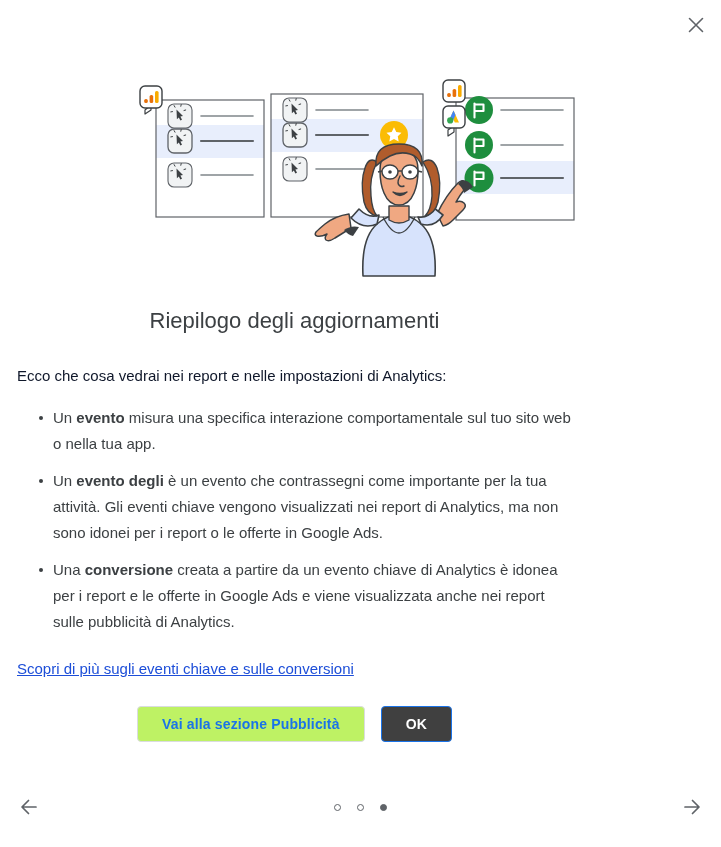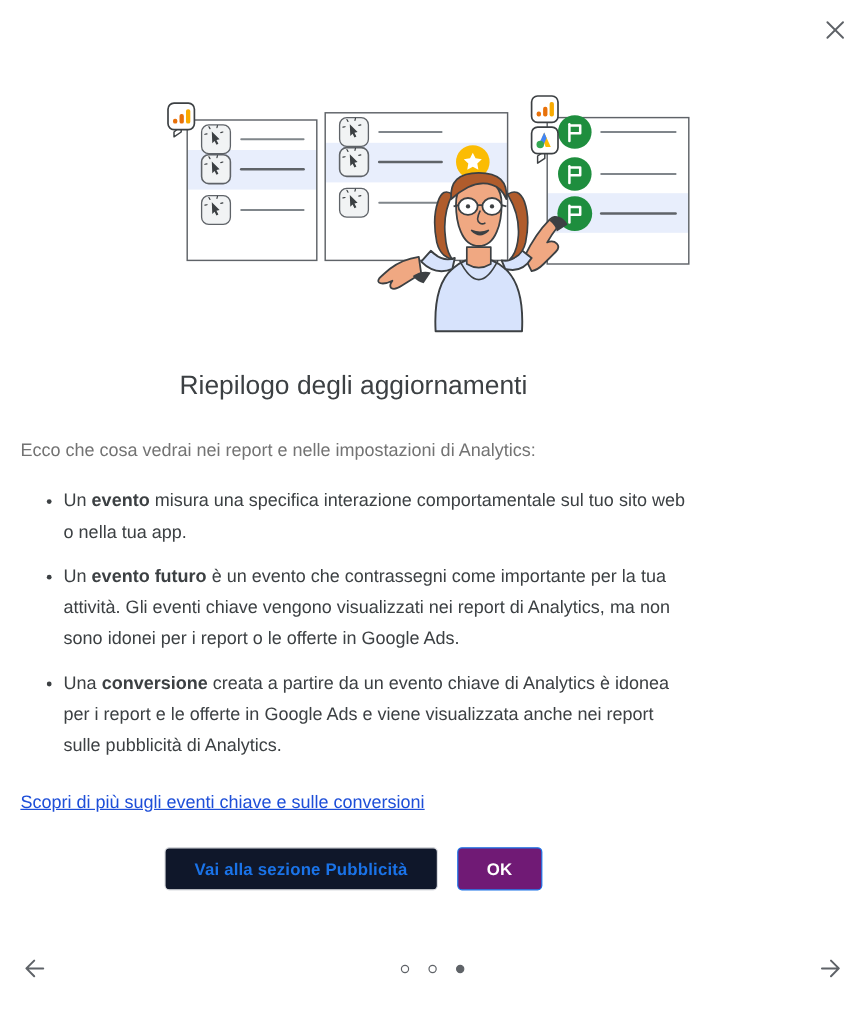--- a/index.html
+++ b/index.html
@@ -51,21 +51,21 @@
     font-weight: 400;
     color: #3c4043;
     text-align: center;
     line-height: 30px;
     letter-spacing: 0;
   }
   .intro {
     margin: 29px 0 0 0;
     font-size: 15px;
     line-height: 22px;
-    color: #737373;
+    color: #0f172a;
   }
   .bullets {
     margin: 18px 0 0 0;
     padding: 0 0 0 22px;
     list-style: none;
   }
   .bullets li {
     position: relative;
     font-size: 15px;
     line-height: 26px;
@@ -112,26 +112,26 @@
     font-size: 14px;
     font-weight: 700;
     height: 36px;
     border-radius: 4px;
     cursor: pointer;
     padding: 0 24px;
     letter-spacing: .15px;
     white-space: nowrap;
   }
   .btn-outline {
-    background: #0f172a;
+    background: #bef264;
     border: 1px solid #dadce0;
     color: #1a73e8;
   }
   .btn-filled {
-    background: #701a75;
+    background: #404040;
     border: 1px solid #1a73e8;
     color: #ffffff;
     min-width: 68px;
   }
 
   
   .footer {
     position: absolute;
     left: 0; bottom: 0;
     width: 721px; height: 60px;
@@ -331,21 +331,21 @@
 <div class="content">
   <h1 class="page-title">Riepilogo degli aggiornamenti</h1>
 
   <p class="intro">Ecco che cosa vedrai nei report e nelle impostazioni di Analytics:</p>
 
   <ul class="bullets">
     <li>
       <span>Un </span><b>evento</b><span> misura una specifica interazione comportamentale sul tuo sito web o nella tua app.</span>
     </li>
     <li>
-      <span>Un </span><b>evento futuro</b><span> è un evento che contrassegni come importante per la tua attività. Gli eventi chiave vengono visualizzati nei report di Analytics, ma non sono idonei per i report o le offerte in Google Ads.</span>
+      <span>Un </span><b>evento degli</b><span> è un evento che contrassegni come importante per la tua attività. Gli eventi chiave vengono visualizzati nei report di Analytics, ma non sono idonei per i report o le offerte in Google Ads.</span>
     </li>
     <li>
       <span>Una </span><b>conversione</b><span> creata a partire da un evento chiave di Analytics è idonea per i report e le offerte in Google Ads e viene visualizzata anche nei report sulle pubblicità di Analytics.</span>
     </li>
   </ul>
 
 
   <a class="learn-link" href="#">Scopri di più sugli eventi chiave e sulle conversioni</a>
 
   <div class="actions">

